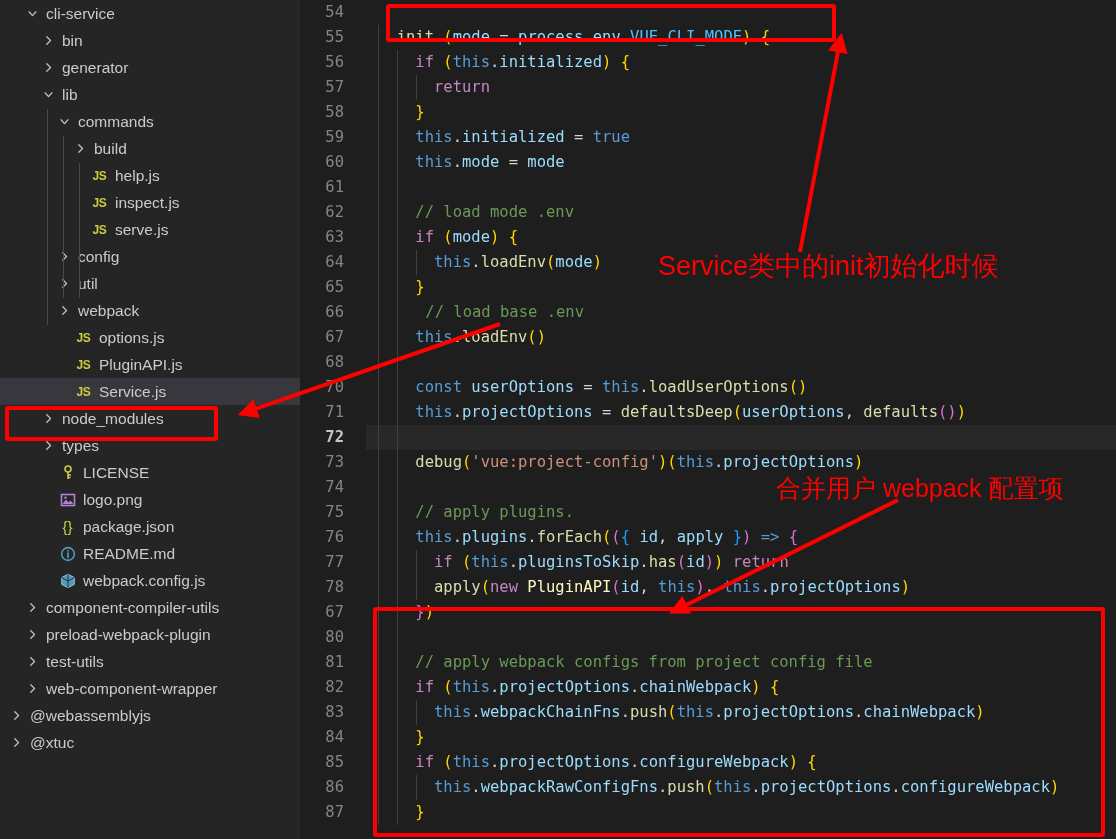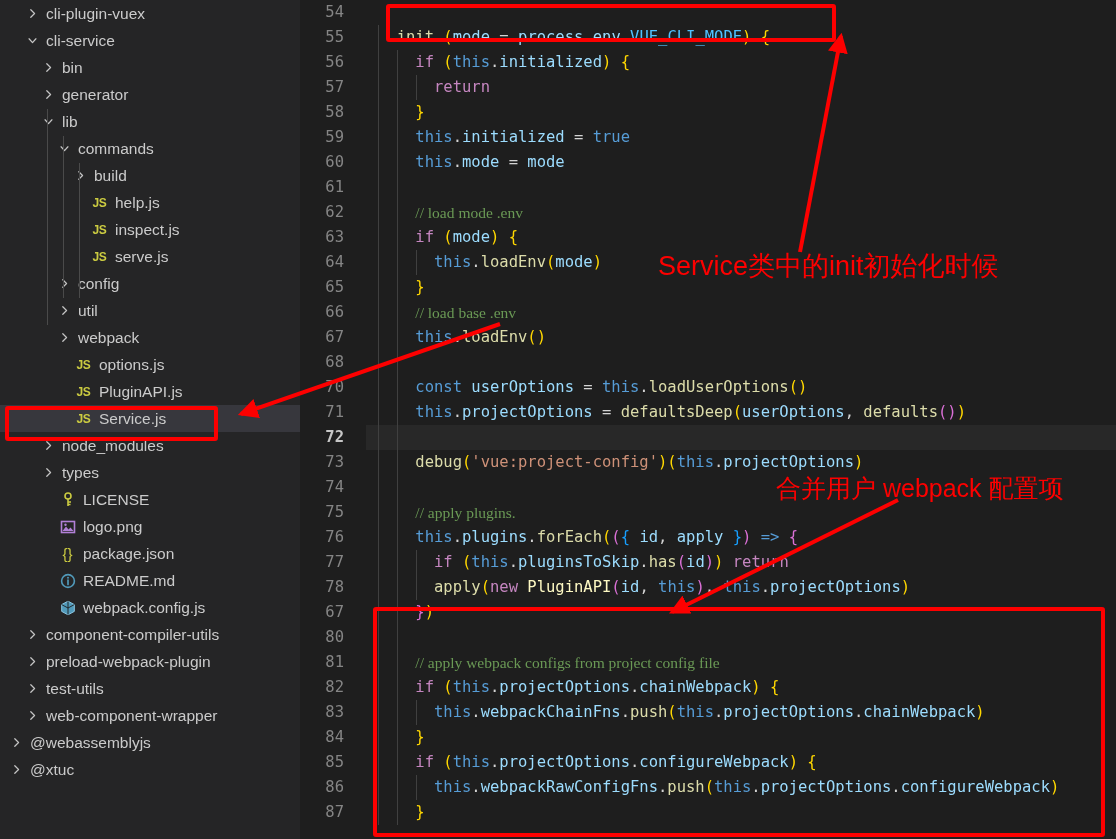--- a/index.html
+++ b/index.html
@@ -99,21 +99,21 @@
     top: 0; height: 25px;
   }
 
   
   .t-kw   { color: #c586c0; }
   .t-ctl  { color: #569cd6; }
   .t-fn   { color: #dcdcaa; }
   .t-var  { color: #9cdcfe; }
   .t-const{ color: #4fc1ff; }
   .t-str  { color: #ce9178; }
-  .t-cmt  { color: #6a9955; font-family: Liberation Serif, serif; }
+  .t-cmt  { color: #6a9955; }
   .t-p    { color: #d4d4d4; }
   .t-cls  { color: #fef9c3; }
   .t-op   { color: #d4d4d4; }
   .t-brk1 { color: #ffd700; }
   .t-brk2 { color: #da70d6; }
   .t-brk3 { color: #179fff; }
 
   
   #annot {
     position: absolute; left: 0; top: 0;
@@ -133,29 +133,20 @@
     border-radius: 3px;
   }
 </style>
 </head>
 <body>
 
 <div id="root">
 
   <div id="sidebar">
     <div id="tree">
-        <div class="tree-row">
-          <span style="flex: 0 0 24px;"></span>
-          <span class="twisty">
-            <svg width="11" height="11" viewBox="0 0 16 16">
-              <path fill="none" stroke="#c5c5c5" stroke-width="1.8" stroke-linecap="round" stroke-linejoin="round" d="M5.5,2.5 L11,8 L5.5,13.5"></path>
-            </svg>
-          </span>
-          <span class="lbl">cli-plugin-vuex</span>
-        </div>
         <div class="tree-row">
           <span style="flex: 0 0 24px;"></span>
           <span class="twisty">
             <svg width="11" height="11" viewBox="0 0 16 16">
               <path fill="none" stroke="#c5c5c5" stroke-width="1.8" stroke-linecap="round" stroke-linejoin="round" d="M3,5.5 L8,11 L13,5.5"></path>
             </svg>
           </span>
           <span class="lbl">cli-service</span>
         </div>
         <div class="tree-row">
@@ -403,21 +394,21 @@
         <div class="code-row"><span class="ln">56</span><span class="codecell"><span class="iguide" style="left: 12px;"></span><span class="iguide" style="left: 31px;"></span><span style="position: relative;"><span class="t-p">    </span><span class="t-kw">if</span><span class="t-p"> </span><span class="t-brk1">(</span><span class="t-ctl">this</span><span class="t-p">.</span><span class="t-var">initialized</span><span class="t-brk1">)</span><span class="t-p"> </span><span class="t-brk1">{</span></span></span></div>
         <div class="code-row"><span class="ln">57</span><span class="codecell"><span class="iguide" style="left: 12px;"></span><span class="iguide" style="left: 31px;"></span><span class="iguide" style="left: 50px;"></span><span style="position: relative;"><span class="t-p">      </span><span class="t-kw">return</span></span></span></div>
         <div class="code-row"><span class="ln">58</span><span class="codecell"><span class="iguide" style="left: 12px;"></span><span class="iguide" style="left: 31px;"></span><span style="position: relative;"><span class="t-p">    </span><span class="t-brk1">}</span></span></span></div>
         <div class="code-row"><span class="ln">59</span><span class="codecell"><span class="iguide" style="left: 12px;"></span><span class="iguide" style="left: 31px;"></span><span style="position: relative;"><span class="t-p">    </span><span class="t-ctl">this</span><span class="t-p">.</span><span class="t-var">initialized</span><span class="t-p"> </span><span class="t-op">=</span><span class="t-p"> </span><span class="t-ctl">true</span></span></span></div>
         <div class="code-row"><span class="ln">60</span><span class="codecell"><span class="iguide" style="left: 12px;"></span><span class="iguide" style="left: 31px;"></span><span style="position: relative;"><span class="t-p">    </span><span class="t-ctl">this</span><span class="t-p">.</span><span class="t-var">mode</span><span class="t-p"> </span><span class="t-op">=</span><span class="t-p"> </span><span class="t-var">mode</span></span></span></div>
         <div class="code-row"><span class="ln">61</span><span class="codecell"><span class="iguide" style="left: 12px;"></span><span class="iguide" style="left: 31px;"></span><span style="position: relative;"></span></span></div>
         <div class="code-row"><span class="ln">62</span><span class="codecell"><span class="iguide" style="left: 12px;"></span><span class="iguide" style="left: 31px;"></span><span style="position: relative;"><span class="t-p">    </span><span class="t-cmt">// load mode .env</span></span></span></div>
         <div class="code-row"><span class="ln">63</span><span class="codecell"><span class="iguide" style="left: 12px;"></span><span class="iguide" style="left: 31px;"></span><span style="position: relative;"><span class="t-p">    </span><span class="t-kw">if</span><span class="t-p"> </span><span class="t-brk1">(</span><span class="t-var">mode</span><span class="t-brk1">)</span><span class="t-p"> </span><span class="t-brk1">{</span></span></span></div>
         <div class="code-row"><span class="ln">64</span><span class="codecell"><span class="iguide" style="left: 12px;"></span><span class="iguide" style="left: 31px;"></span><span class="iguide" style="left: 50px;"></span><span style="position: relative;"><span class="t-p">      </span><span class="t-ctl">this</span><span class="t-p">.</span><span class="t-fn">loadEnv</span><span class="t-brk1">(</span><span class="t-var">mode</span><span class="t-brk1">)</span></span></span></div>
         <div class="code-row"><span class="ln">65</span><span class="codecell"><span class="iguide" style="left: 12px;"></span><span class="iguide" style="left: 31px;"></span><span style="position: relative;"><span class="t-p">    </span><span class="t-brk1">}</span></span></span></div>
-        <div class="code-row"><span class="ln">66</span><span class="codecell"><span class="iguide" style="left: 12px;"></span><span class="iguide" style="left: 31px;"></span><span style="position: relative;"><span class="t-p">    </span><span class="t-cmt">// load base .env</span></span></span></div>
+        <div class="code-row"><span class="ln">66</span><span class="codecell"><span class="iguide" style="left: 12px;"></span><span class="iguide" style="left: 31px;"></span><span style="position: relative; padding-left: 10px;"><span class="t-p">    </span><span class="t-cmt">// load base .env</span></span></span></div>
         <div class="code-row"><span class="ln">67</span><span class="codecell"><span class="iguide" style="left: 12px;"></span><span class="iguide" style="left: 31px;"></span><span style="position: relative;"><span class="t-p">    </span><span class="t-ctl">this</span><span class="t-p">.</span><span class="t-fn">loadEnv</span><span class="t-brk1">()</span></span></span></div>
         <div class="code-row"><span class="ln">68</span><span class="codecell"><span class="iguide" style="left: 12px;"></span><span class="iguide" style="left: 31px;"></span><span style="position: relative;"></span></span></div>
         <div class="code-row"><span class="ln">70</span><span class="codecell"><span class="iguide" style="left: 12px;"></span><span class="iguide" style="left: 31px;"></span><span style="position: relative;"><span class="t-p">    </span><span class="t-ctl">const</span><span class="t-p"> </span><span class="t-var">userOptions</span><span class="t-p"> </span><span class="t-op">=</span><span class="t-p"> </span><span class="t-ctl">this</span><span class="t-p">.</span><span class="t-fn">loadUserOptions</span><span class="t-brk1">()</span></span></span></div>
         <div class="code-row"><span class="ln">71</span><span class="codecell"><span class="iguide" style="left: 12px;"></span><span class="iguide" style="left: 31px;"></span><span style="position: relative;"><span class="t-p">    </span><span class="t-ctl">this</span><span class="t-p">.</span><span class="t-var">projectOptions</span><span class="t-p"> </span><span class="t-op">=</span><span class="t-p"> </span><span class="t-fn">defaultsDeep</span><span class="t-brk1">(</span><span class="t-var">userOptions</span><span class="t-p">, </span><span class="t-fn">defaults</span><span class="t-brk2">()</span><span class="t-brk1">)</span></span></span></div>
         <div class="code-row current"><span class="ln">72</span><span class="codecell"><span class="iguide" style="left: 12px;"></span><span class="iguide" style="left: 31px;"></span><span style="position: relative;"></span></span></div>
         <div class="code-row"><span class="ln">73</span><span class="codecell"><span class="iguide" style="left: 12px;"></span><span class="iguide" style="left: 31px;"></span><span style="position: relative;"><span class="t-p">    </span><span class="t-fn">debug</span><span class="t-brk1">(</span><span class="t-str">'vue:project-config'</span><span class="t-brk1">)</span><span class="t-brk1">(</span><span class="t-ctl">this</span><span class="t-p">.</span><span class="t-var">projectOptions</span><span class="t-brk1">)</span></span></span></div>
         <div class="code-row"><span class="ln">74</span><span class="codecell"><span class="iguide" style="left: 12px;"></span><span class="iguide" style="left: 31px;"></span><span style="position: relative;"></span></span></div>
         <div class="code-row"><span class="ln">75</span><span class="codecell"><span class="iguide" style="left: 12px;"></span><span class="iguide" style="left: 31px;"></span><span style="position: relative;"><span class="t-p">    </span><span class="t-cmt">// apply plugins.</span></span></span></div>
         <div class="code-row"><span class="ln">76</span><span class="codecell"><span class="iguide" style="left: 12px;"></span><span class="iguide" style="left: 31px;"></span><span style="position: relative;"><span class="t-p">    </span><span class="t-ctl">this</span><span class="t-p">.</span><span class="t-var">plugins</span><span class="t-p">.</span><span class="t-fn">forEach</span><span class="t-brk1">(</span><span class="t-brk2">(</span><span class="t-brk3">{</span><span class="t-p"> </span><span class="t-var">id</span><span class="t-p">, </span><span class="t-var">apply</span><span class="t-p"> </span><span class="t-brk3">}</span><span class="t-brk2">)</span><span class="t-p"> </span><span class="t-ctl">=&gt;</span><span class="t-p"> </span><span class="t-brk2">{</span></span></span></div>
         <div class="code-row"><span class="ln">77</span><span class="codecell"><span class="iguide" style="left: 12px;"></span><span class="iguide" style="left: 31px;"></span><span class="iguide" style="left: 50px;"></span><span style="position: relative;"><span class="t-p">      </span><span class="t-kw">if</span><span class="t-p"> </span><span class="t-brk1">(</span><span class="t-ctl">this</span><span class="t-p">.</span><span class="t-var">pluginsToSkip</span><span class="t-p">.</span><span class="t-fn">has</span><span class="t-brk2">(</span><span class="t-var">id</span><span class="t-brk2">)</span><span class="t-brk1">)</span><span class="t-p"> </span><span class="t-kw">return</span></span></span></div>

